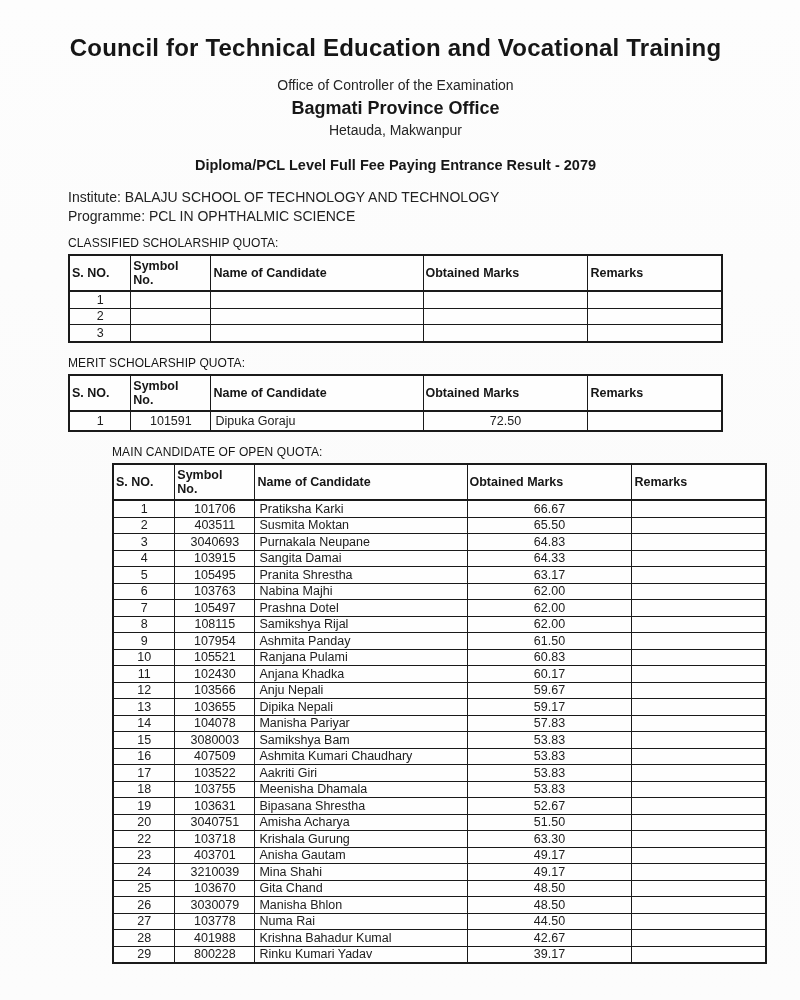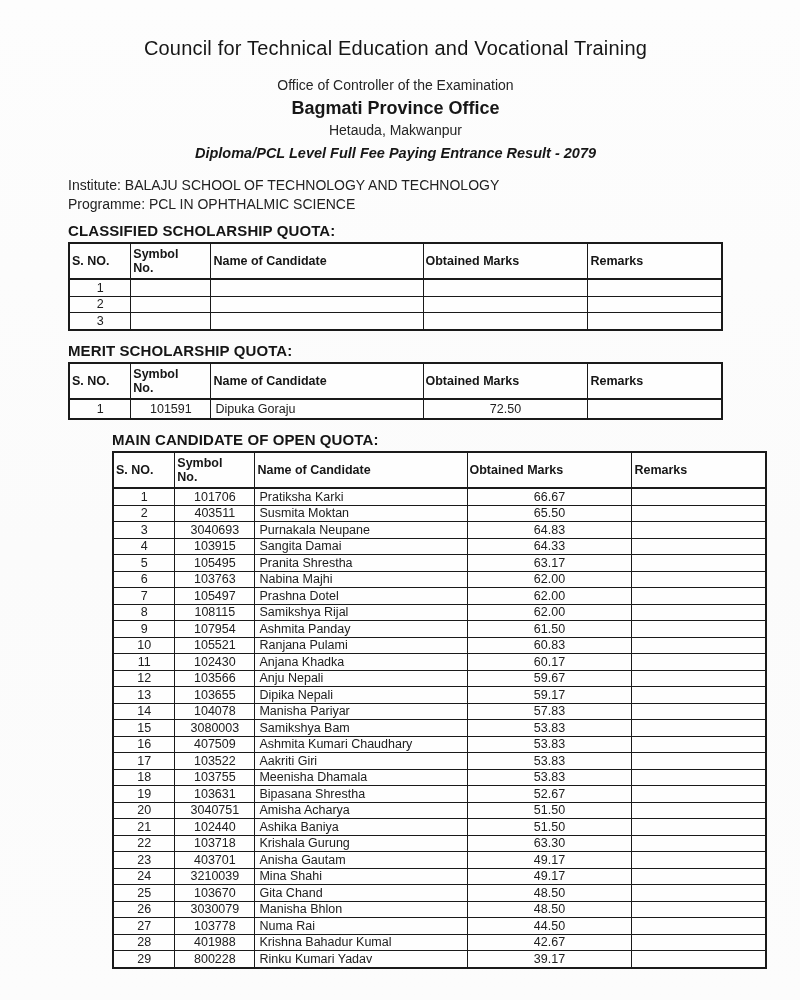--- a/index.html
+++ b/index.html
@@ -13,38 +13,38 @@
   .page {
     position: relative;
     width: 800px; height: 1000px;
     background: linear-gradient(180deg, #fdfdfd 0%, #fbfbfb 55%, #fcfcfc 100%);
     box-sizing: border-box;
     padding: 36px 77px 0 68px;
   }
   
   .doc-header { text-align: center; }
   .doc-title {
-    font-size: 20px; font-weight: normal; line-height: 24px;
+    font-size: 24px; font-weight: bold; line-height: 24px;
     letter-spacing: 0.2px; color: #161616;
   }
   .doc-sub1 { font-size: 14px; line-height: 19px; margin-top: 16px; color: #252525; }
   .doc-office { font-size: 18px; font-weight: bold; line-height: 23px; margin-top: 2px; color: #171717; }
   .doc-loc { font-size: 14px; line-height: 18px; margin-top: 1px; color: #252525; }
-  .doc-exam { font-size: 14.5px; font-weight: bold; line-height: 20px; margin-top: 4px; color: #171717; font-style: italic; }
+  .doc-exam { font-size: 14.5px; font-weight: bold; line-height: 20px; margin-top: 16px; color: #171717; }
 
   .inst-block { margin-top: 13px; text-align: left; }
   .inst-line { font-size: 14px; line-height: 19px; color: #222; }
 
   
   .section { text-align: left; }
   .sec-1 { margin-top: 9px; }
   .sec-2 { margin-top: 12px; }
   .sec-3 { margin-top: 12px; padding-left: 44px; }
   .sec-heading {
-    font-size: 15px; font-weight: bold; line-height: 16px;
+    font-size: 12px; font-weight: normal; line-height: 16px;
     margin-bottom: 3px; color: #151515; letter-spacing: 0.1px;
   }
   table {
     border-collapse: collapse;
     width: 655px;
     table-layout: fixed;
     background: #fefefe;
   }
   table, th, td { border: 1px solid #1a1a1a; }
   table { border-width: 2px; }
@@ -300,27 +300,20 @@
             <td class="c4">&nbsp;</td>
           </tr>
           <tr>
             <td class="c0">20</td>
             <td class="c1">3040751</td>
             <td class="c2">Amisha Acharya</td>
             <td class="c3">51.50</td>
             <td class="c4">&nbsp;</td>
           </tr>
           <tr>
-            <td class="c0">21</td>
-            <td class="c1">102440</td>
-            <td class="c2">Ashika Baniya</td>
-            <td class="c3">51.50</td>
-            <td class="c4">&nbsp;</td>
-          </tr>
-          <tr>
             <td class="c0">22</td>
             <td class="c1">103718</td>
             <td class="c2">Krishala Gurung</td>
             <td class="c3">63.30</td>
             <td class="c4">&nbsp;</td>
           </tr>
           <tr>
             <td class="c0">23</td>
             <td class="c1">403701</td>
             <td class="c2">Anisha Gautam</td>

